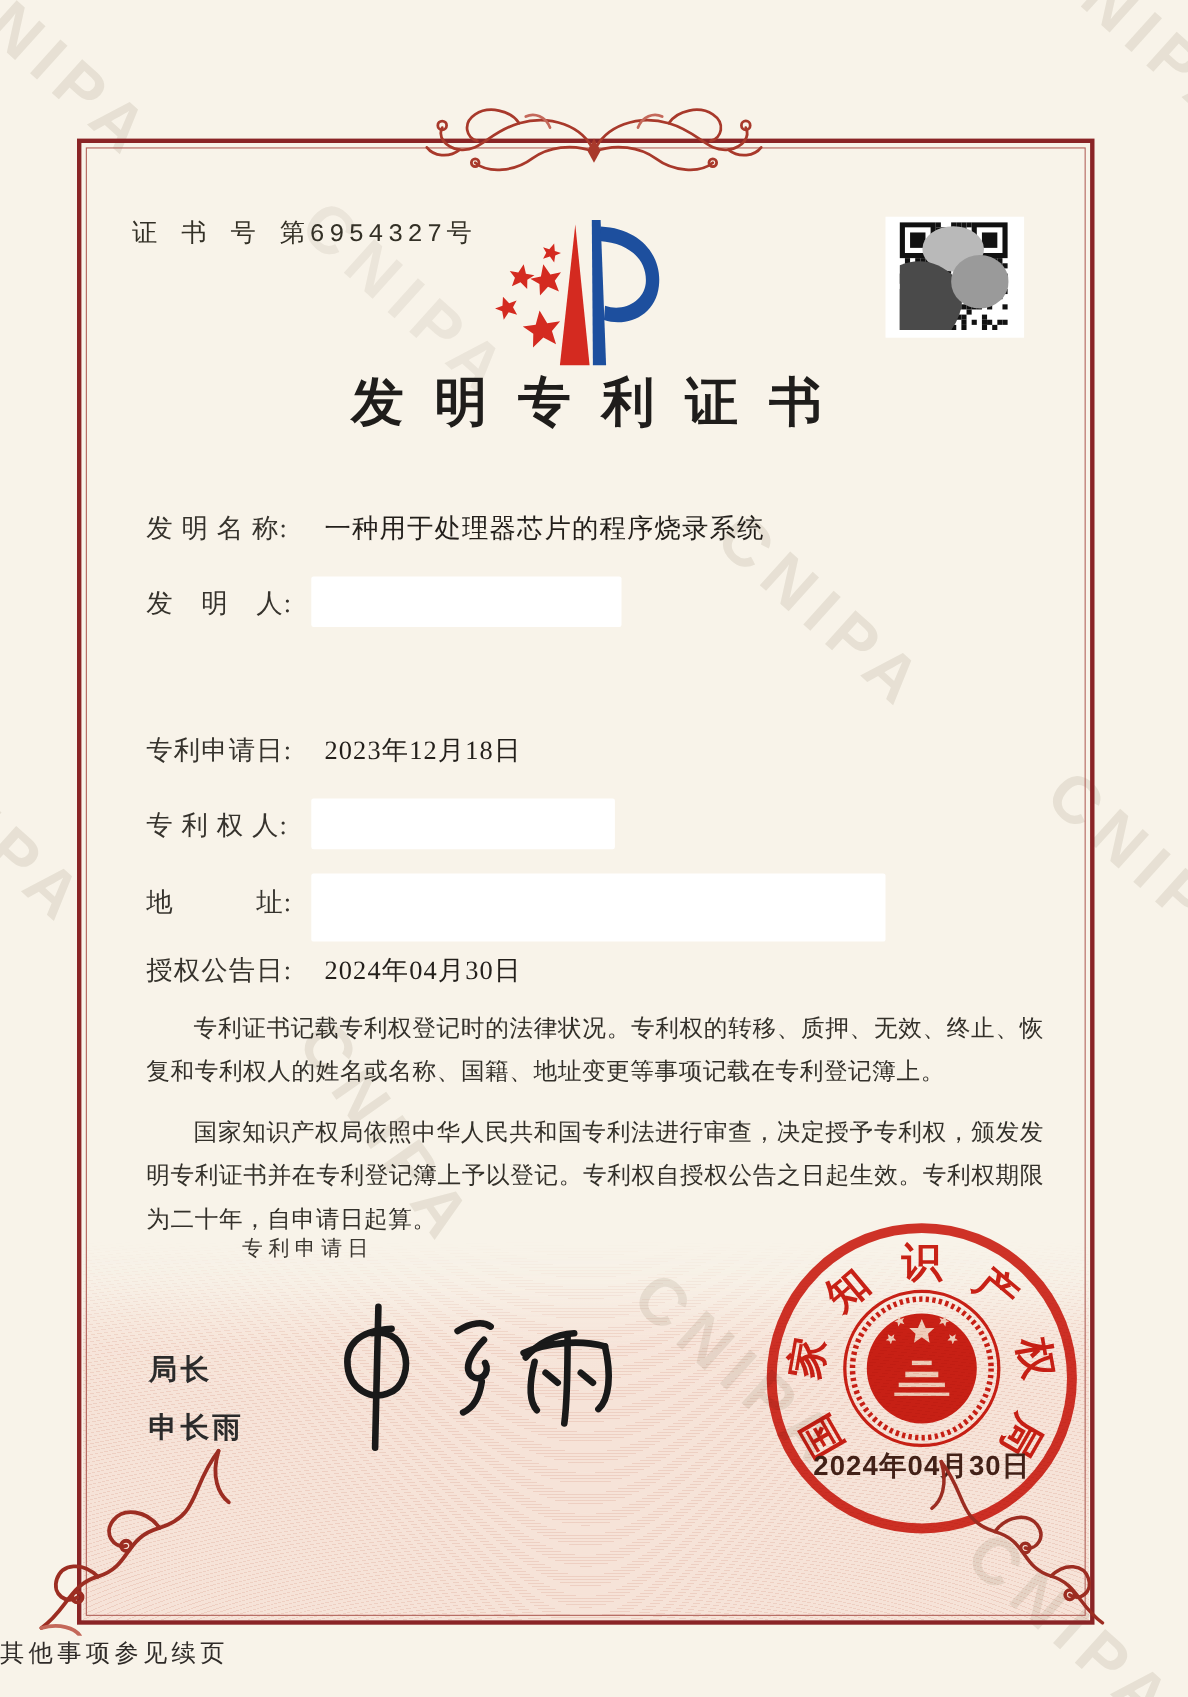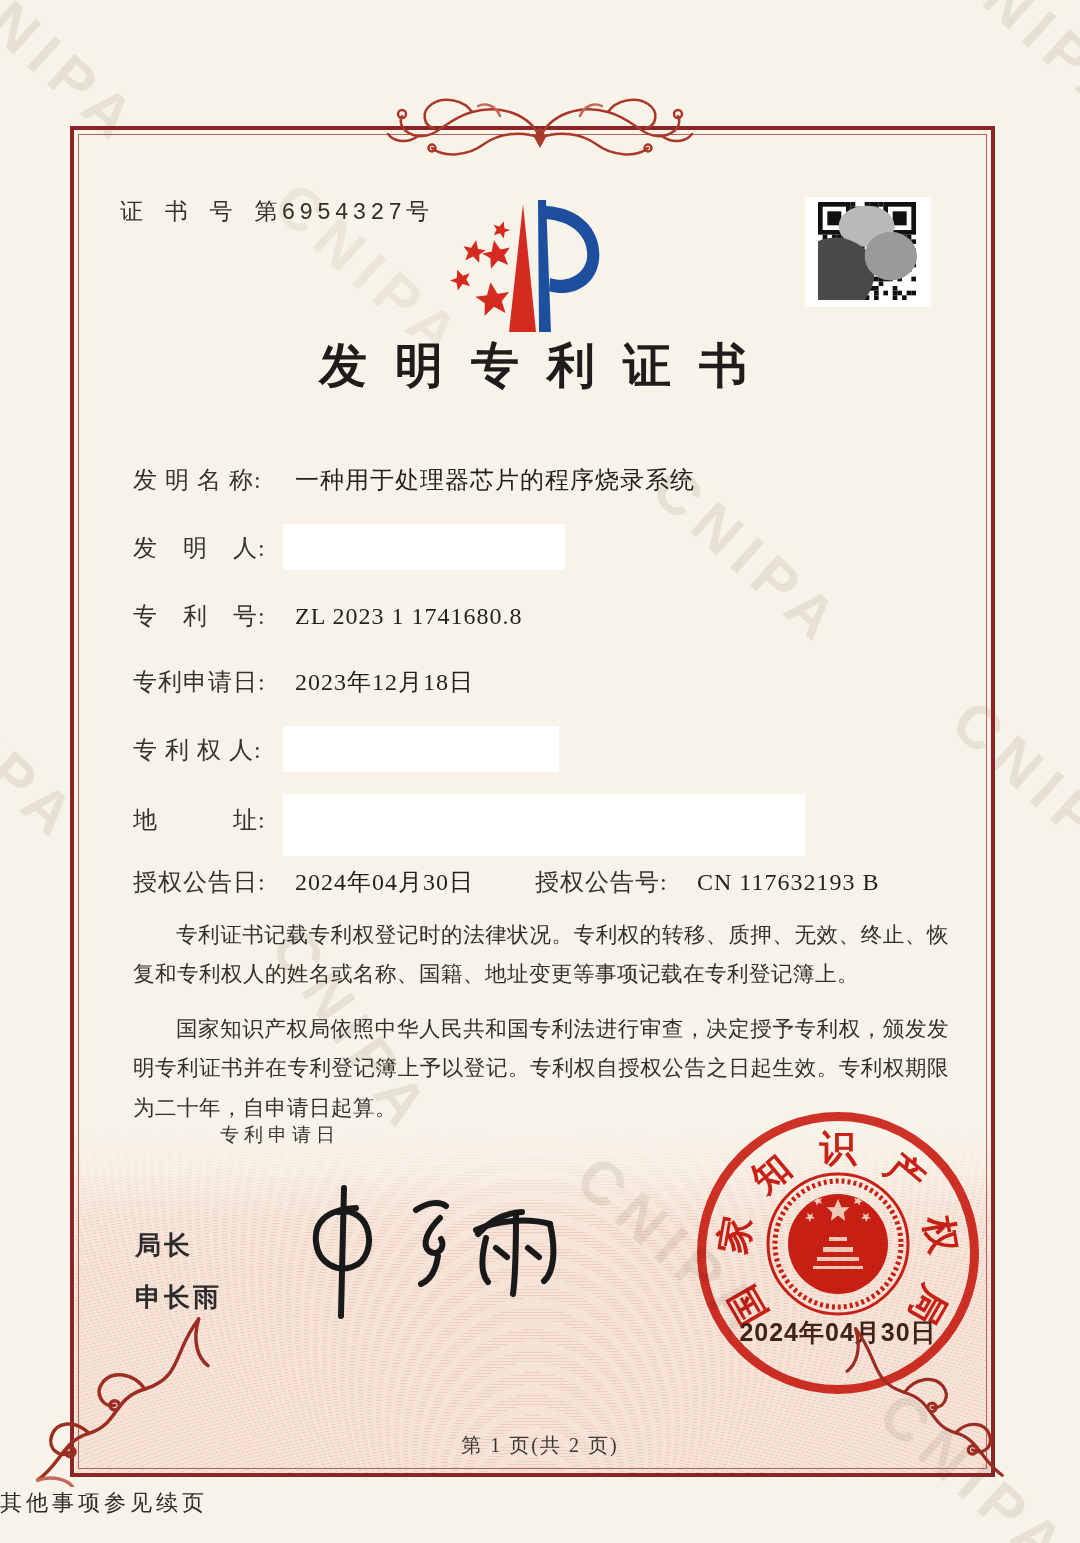--- a/index.html
+++ b/index.html
@@ -334,43 +334,35 @@
   <div class="redact" style="left:283px;top:794px;width:522px;height:62px"></div>
 
   <div class="row" style="top:464px">
     <span class="lbl">发 明 名 称:</span>
     <span class="val">一种用于处理器芯片的程序烧录系统</span>
   </div>
   <div class="row" style="top:532px">
     <span class="lbl">发　明　人:</span>
     <span class="val"></span>
   </div>
-  <div class="row" style="top:600px">
-    <span class="lbl">专　利　号:</span>
-    <span class="val">ZL 2023 1 1741680.8</span>
-  </div>
   <div class="row" style="top:666px">
     <span class="lbl">专利申请日:</span>
     <span class="val">2023年12月18日</span>
   </div>
   <div class="row" style="top:734px">
     <span class="lbl">专 利 权 人:</span>
     <span class="val"></span>
   </div>
   <div class="row" style="top:804px">
     <span class="lbl">地　　　址:</span>
     <span class="val"></span>
   </div>
   <div class="row" style="top:866px">
     <span class="lbl">授权公告日:</span>
     <span class="val">2024年04月30日</span>
-  </div>
-  <div class="row" style="left:535px;top:866px">
-    <span class="lbl">授权公告号:</span>
-    <span class="val">CN 117632193 B</span>
   </div>
 
   <div class="body-text">
     <p>专利证书记载专利权登记时的法律状况。专利权的转移、质押、无效、终止、恢复和专利权人的姓名或名称、国籍、地址变更等事项记载在专利登记簿上。</p>
     <p>国家知识产权局依照中华人民共和国专利法进行审查，决定授予专利权，颁发发明专利证书并在专利登记簿上予以登记。专利权自授权公告之日起生效。专利权期限为二十年，自申请日起算。</p>
   </div>
 
   <div class="stray">专利申请日</div>
 
   <div class="signer-role">局长</div>
@@ -437,16 +429,15 @@
     <g fill="none" stroke="#9c2d22" stroke-width="3" stroke-linecap="round">
       <path d="M150,6 C128,34 136,56 104,66 C76,74 82,96 56,104 C34,110 32,130 12,144"></path>
       <path d="M104,66 C94,52 76,50 68,60 C60,70 68,82 78,80"></path>
       <path d="M56,104 C44,92 28,94 24,106 C20,118 32,126 40,120"></path>
       <path d="M150,6 C144,26 150,40 158,46"></path>
       <circle cx="78" cy="80" r="4"></circle>
       <circle cx="40" cy="120" r="4"></circle>
     </g>
   </svg>
 
-  <div class="page-no">第 1 页(共 2 页)</div>
   <div class="cont-note">其他事项参见续页</div>
 
 </div>
 
 </body></html>

